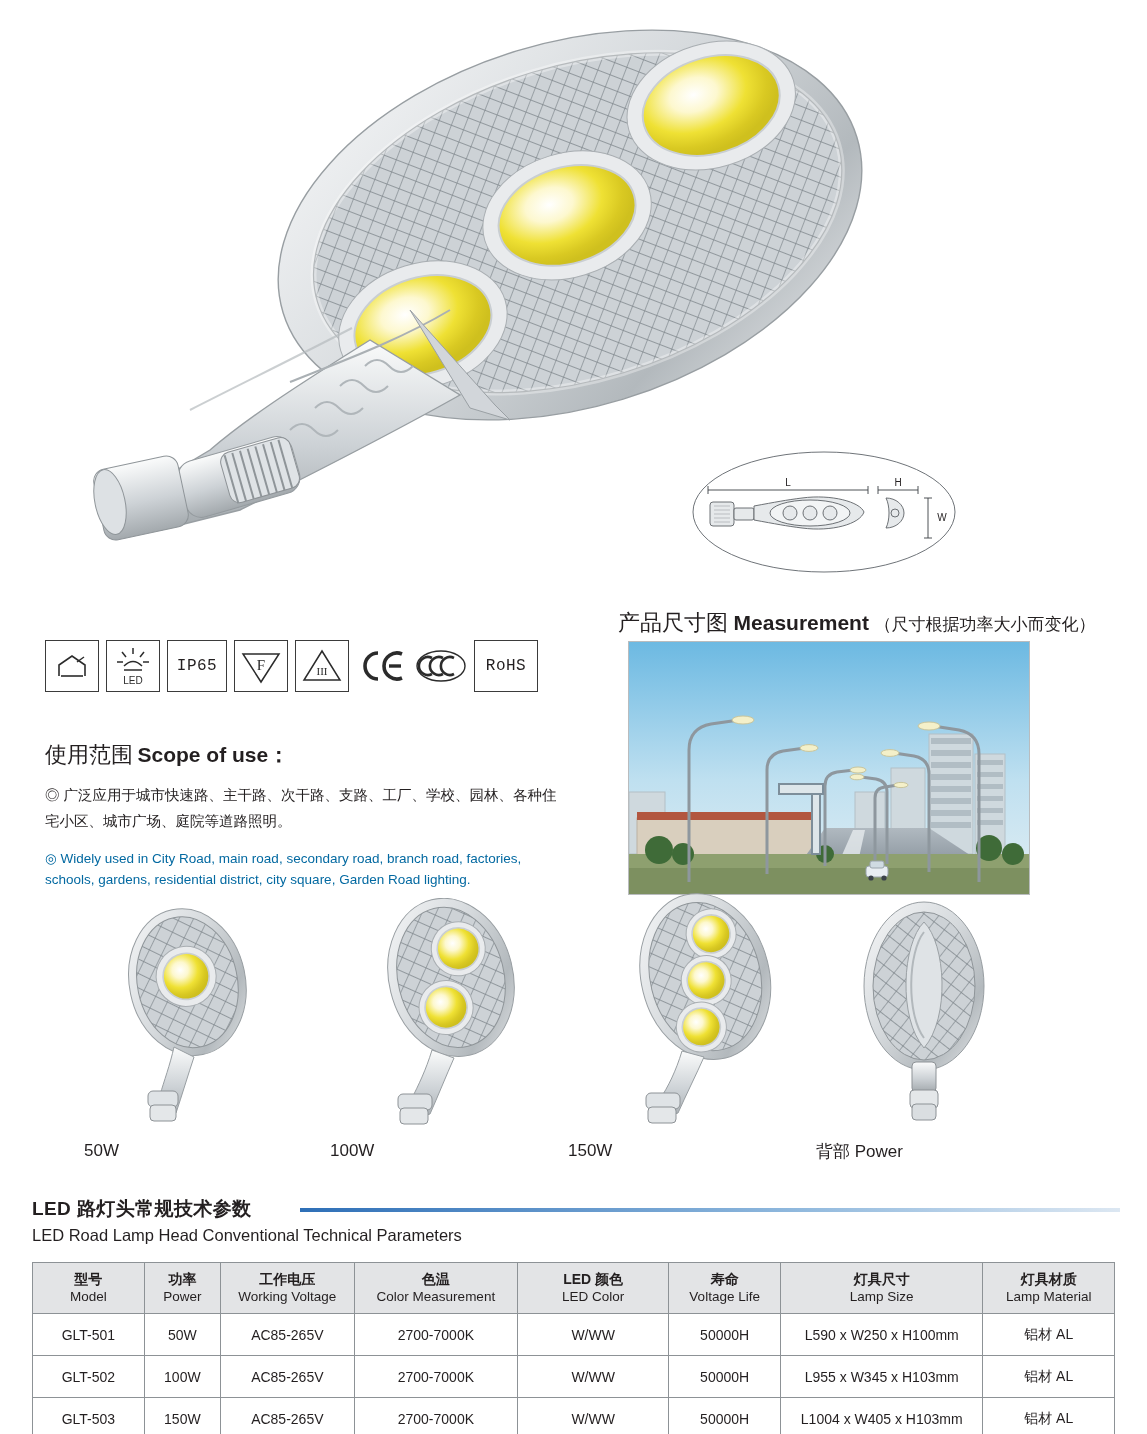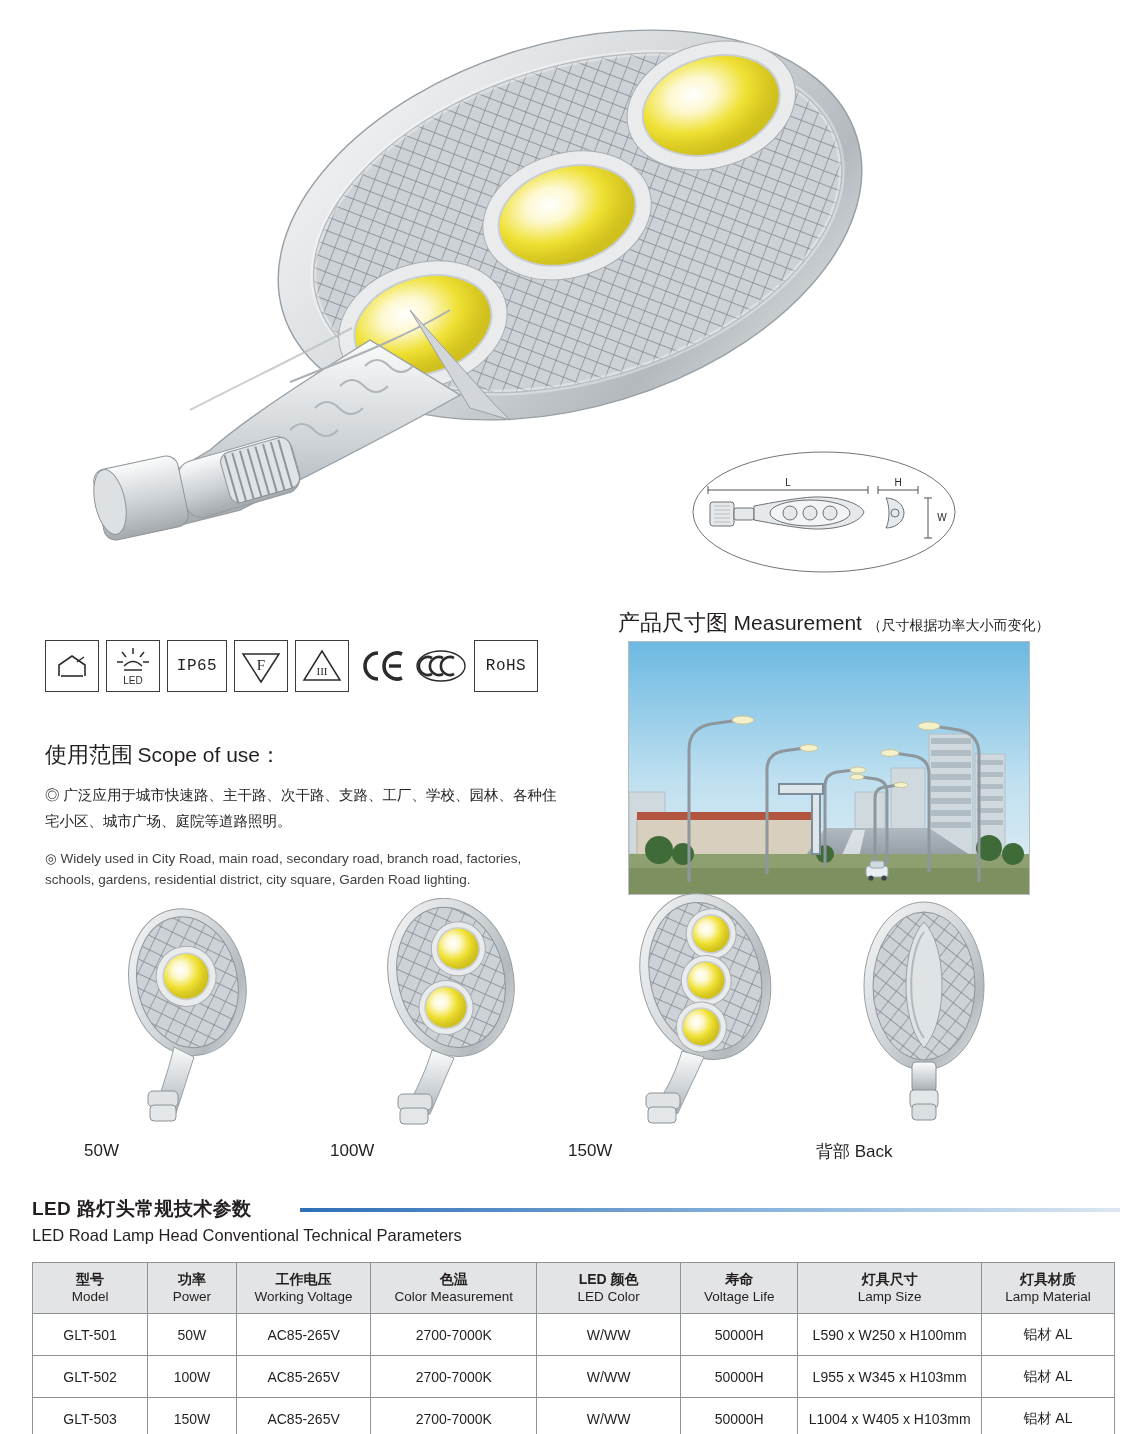--- a/index.html
+++ b/index.html
@@ -23,29 +23,29 @@
   .cbox{
     width:52px;height:50px;border:1px solid #3b3b3b;background:#fff;
     display:flex;align-items:center;justify-content:center;position:relative;
   }
   .cbox.ip{width:58px;}
   .cbox.noborder{border:none;}
   .ctext{font-size:16px;letter-spacing:.5px;font-family:Liberation Mono, monospace;}
 
   
   .h-cn{font-size:22px;font-weight:400;}
-  .h-en{font-size:21px;font-weight:400;}
+  .h-en{font-size:21px;font-weight:700;}
   #scope{left:45px;top:740px;width:540px;}
   #scope .title{margin:0 0 12px 0;}
   .body-cn{font-size:14.5px;line-height:26px;color:#231f20;}
-  .body-en{font-size:13.5px;line-height:21px;color:#404040;}
+  .body-en{font-size:13.5px;line-height:21px;color:#0369a1;}
 
   
   #measure-head{left:618px;top:608px;font-size:20px;}
-  #measure-head .small{font-size:14px;}
+  #measure-head .small{font-size:17px;}
   #photo{
     left:628px;top:641px;width:400px;height:252px;
     border:1px solid #b9bcbe;
     background:linear-gradient(180deg,#7fc3e8 0%,#b9dff2 42%,#cfe6f1 55%,#9db6c4 100%);
     overflow:hidden;
   }
 
   
   .variant{position:absolute;text-align:center;}
   .vlabel{position:absolute;font-size:17px;white-space:nowrap;}
@@ -54,21 +54,21 @@
   #params-head{left:32px;top:1196px;width:1090px;}
   #params-head .l1{font-size:19px;font-weight:700;letter-spacing:.4px;}
   #params-head .l2{font-size:16.5px;margin-top:4px;}
   #params-rule{position:absolute;left:300px;top:1208px;width:820px;height:4px;
     background:linear-gradient(90deg,#2e6fb7,#8fb8dd 60%,#dce7f2);}
 
   
   table{position:absolute;left:32px;top:1262px;width:1083px;border-collapse:collapse;}
   th,td{border:1px solid #8d9296;text-align:center;}
   thead th{
-    background:#e3e4e6;height:46px;font-size:13.5px;font-weight:400;line-height:17px;padding:2px 12px;
+    background:#e3e4e6;height:46px;font-size:13.5px;font-weight:400;line-height:17px;padding:2px 2px;
   }
   thead th .cn{font-weight:700;font-size:14px;}
   tbody td{height:39px;font-size:14px;background:#fff;}
   .col-model{width:108px;}
   .col-power{width:72px;}
   .col-volt{width:130px;}
   .col-temp{width:160px;}
   .col-color{width:148px;}
   .col-life{width:108px;}
   .col-size{width:200px;}
@@ -404,21 +404,21 @@
   <svg width="200" height="230" viewBox="0 0 200 230">
     <ellipse cx="104" cy="88" rx="60" ry="84" fill="url(#gmet)" stroke="#989ea2"></ellipse>
     <ellipse cx="104" cy="88" rx="51" ry="74" fill="url(#mesh)" stroke="#8f9599"></ellipse>
     <path d="M104 24 C82 46 78 120 104 150 C130 120 126 46 104 24 Z" fill="#dfe3e6" stroke="#9aa0a4"></path>
     <path d="M104 34 C88 54 86 116 104 140" fill="none" stroke="#b2b8bc" stroke-width="2"></path>
     <rect x="92" y="164" width="24" height="30" rx="4" fill="url(#gmet2)" stroke="#8d9296"></rect>
     <rect x="90" y="192" width="28" height="18" rx="4" fill="#e4e7e9" stroke="#8d9296"></rect>
     <rect x="92" y="206" width="24" height="16" rx="4" fill="#dadee1" stroke="#8d9296"></rect>
   </svg>
 </div>
-<div class="vlabel" style="left:816px;top:1140px">背部 Back</div>
+<div class="vlabel" style="left:816px;top:1140px">背部 Power</div>
 
 <div class="abs" id="params-head">
   <div class="l1">LED 路灯头常规技术参数</div>
   <div class="l2">LED Road Lamp Head Conventional Technical Parameters</div>
 </div>
 <div id="params-rule" class="abs"></div>
 
 <table>
   <thead>
     <tr>

